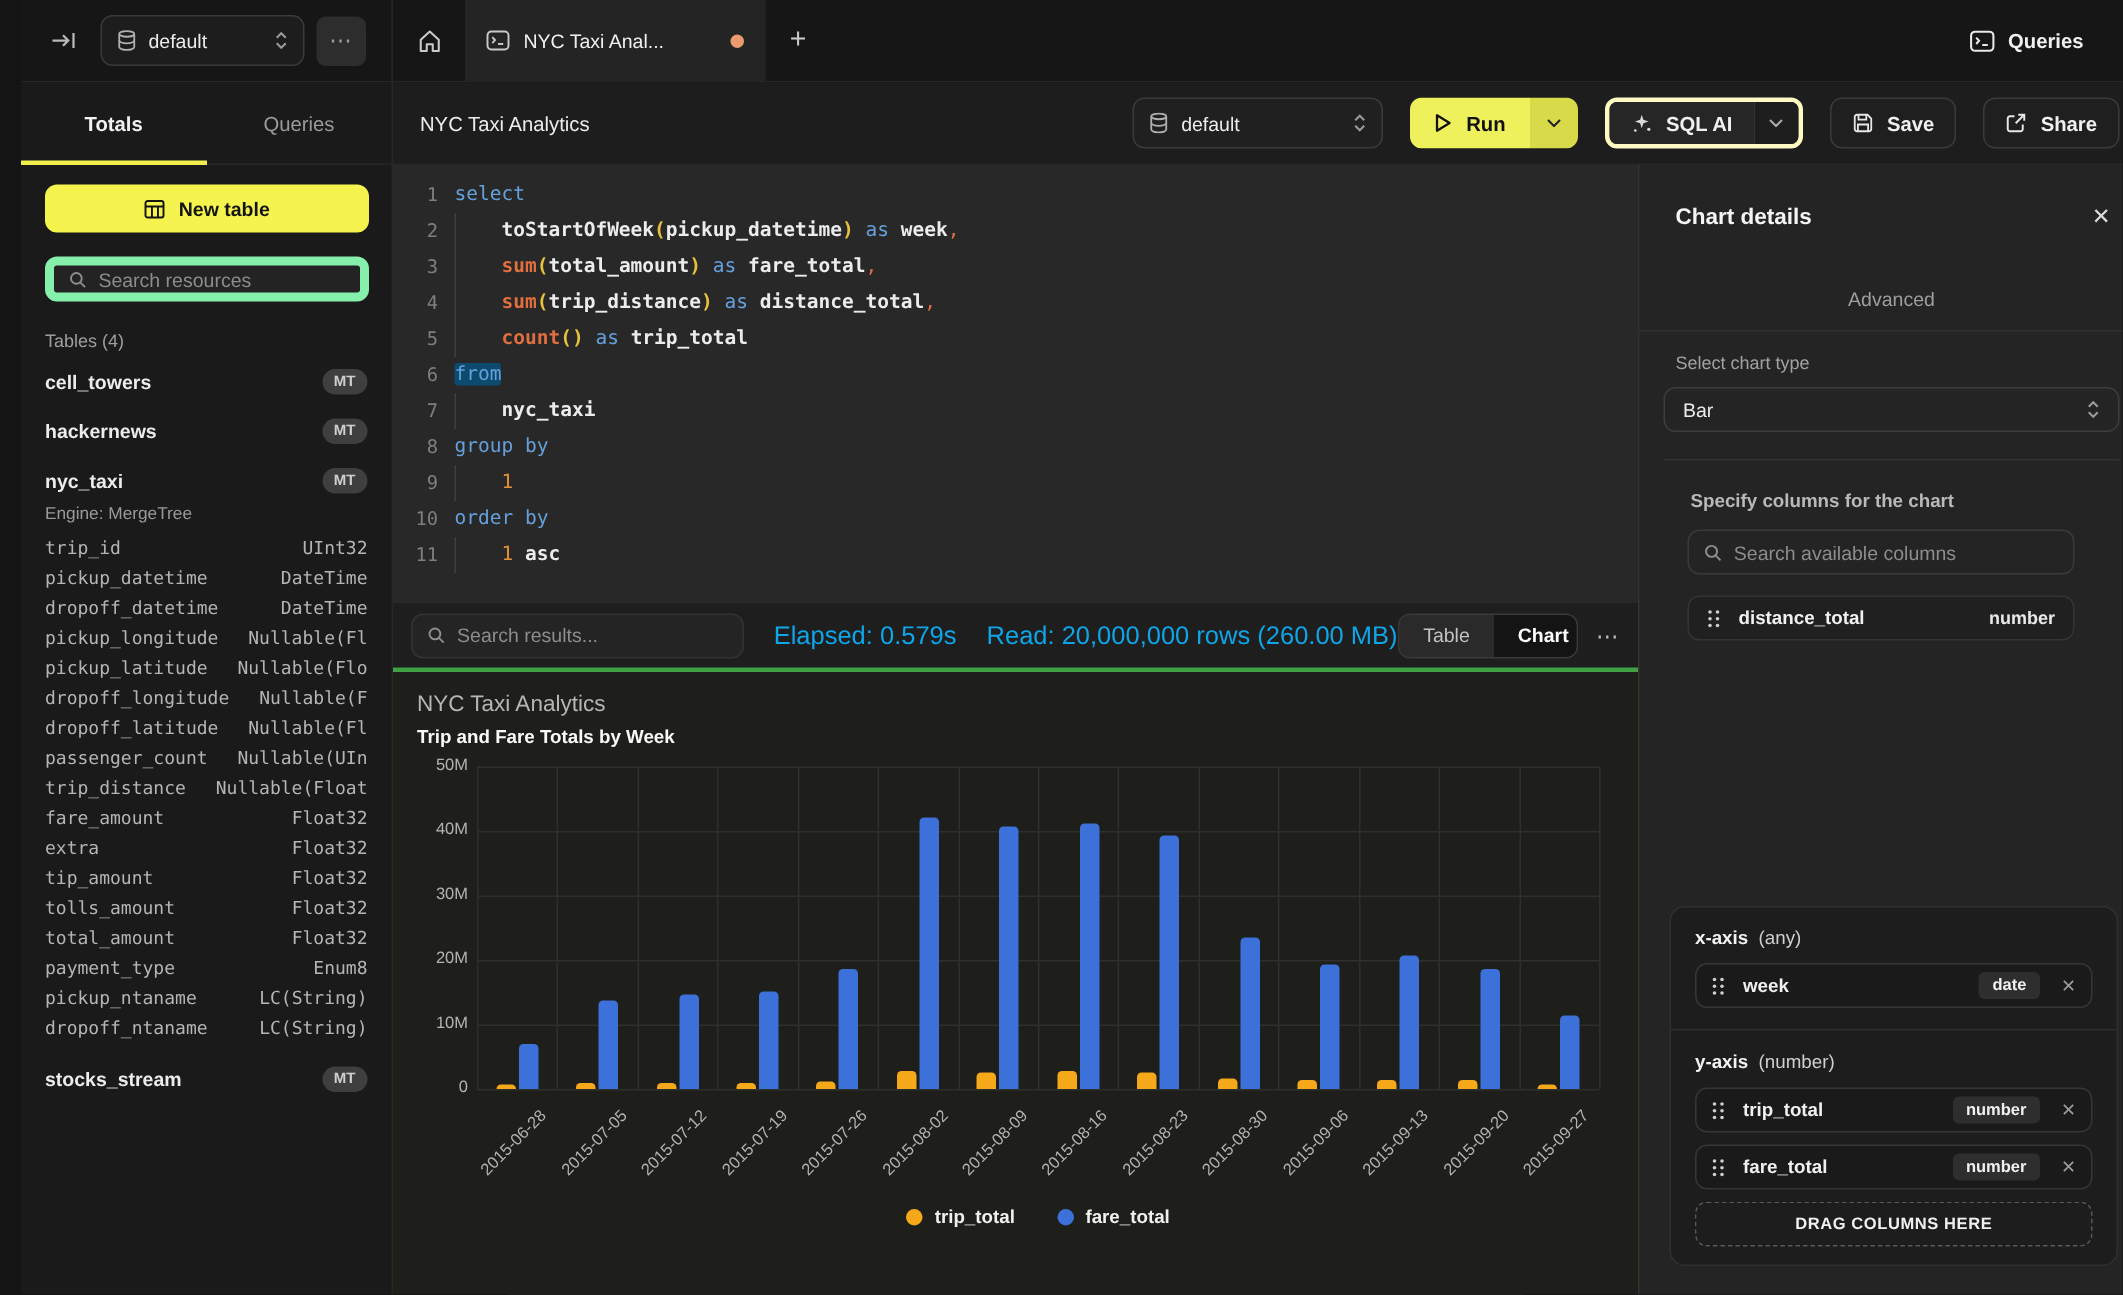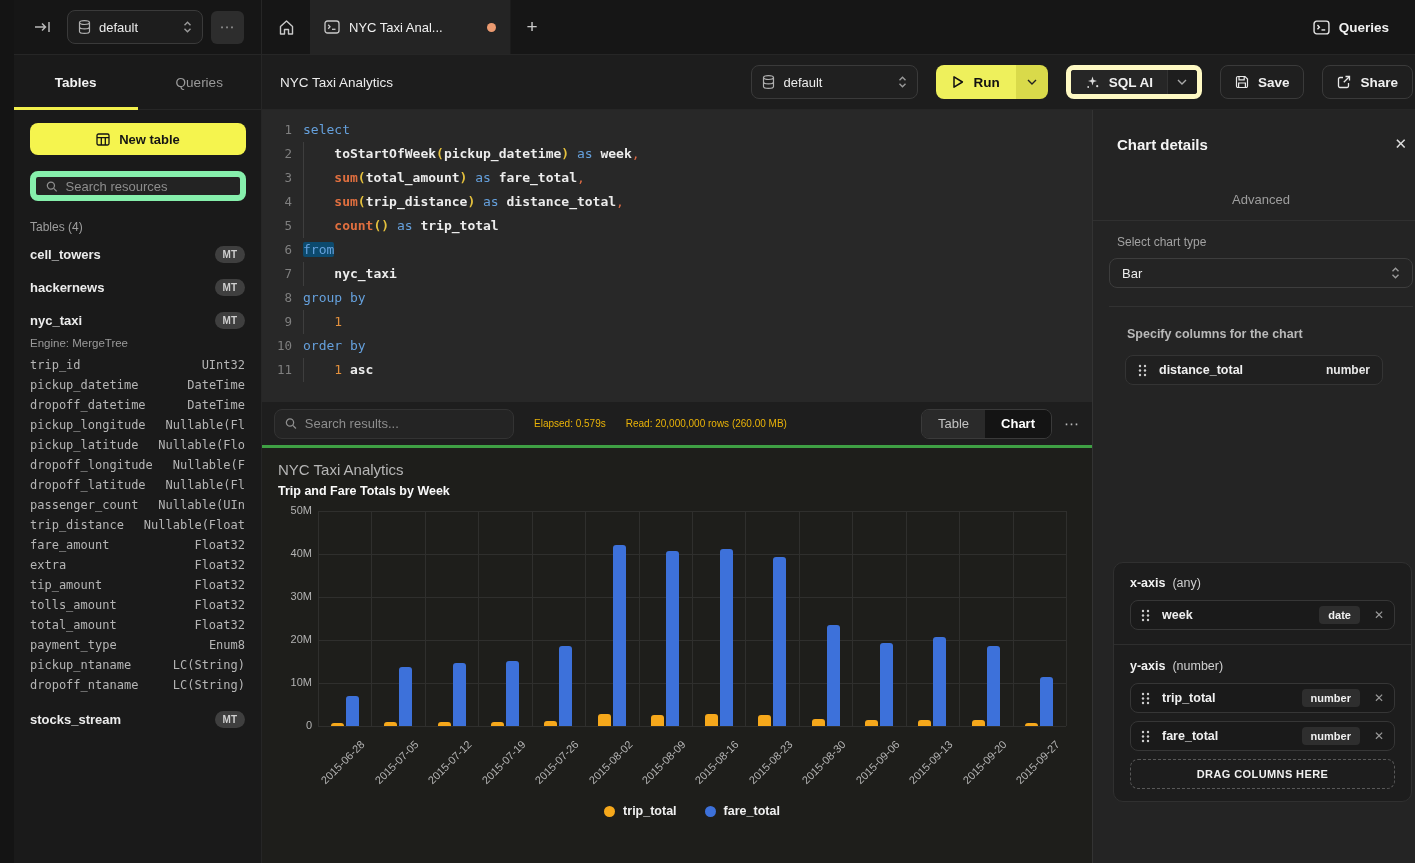--- a/index.html
+++ b/index.html
@@ -46,21 +46,21 @@
     height:3px; background:#f2ef4c; }
   .toolbar { flex:1; background:#1d1d1d; border-bottom:1px solid #262626; display:flex;
     align-items:center; padding:0 16px 0 18px; gap:18px; }
   .toolbar-title { font-size:13.5px; color:#ececec; margin-right:auto; }
   .toolbar .select { width:167px; background:#202020; }
   .run-btn { display:flex; height:34px; border-radius:8px; overflow:hidden; cursor:pointer; }
   .run-main { display:flex; align-items:center; gap:9px; background:#eef05c; color:#111;
     font-size:13.5px; font-weight:700; padding:0 16px; border:none; cursor:pointer; }
   .run-caret { width:32px; background:#d9da4a; border:none; display:flex; align-items:center;
     justify-content:center; color:#222; cursor:pointer; }
-  .split-btn { display:flex; height:34px; border:5px solid #fef9c3; border-radius:8px;
+  .split-btn { display:flex; height:34px; border:3px solid #fef9c3; border-radius:8px;
     overflow:hidden; cursor:pointer; }
   .sqlai-main { display:flex; align-items:center; gap:9px; background:#262626; color:#f0f0f0;
     font-size:13.5px; font-weight:700; padding:0 14px; border:none; cursor:pointer; }
   .sqlai-caret { width:30px; background:#1e1e1e; border:none; border-left:1px solid #333;
     display:flex; align-items:center; justify-content:center; color:#aaa; cursor:pointer; }
   .ghost-btn { display:flex; align-items:center; gap:9px; height:34px; padding:0 14px;
     background:#1f1f1f; border:1px solid #3a3a3a; border-radius:8px; color:#f0f0f0;
     font-size:13.5px; font-weight:700; cursor:pointer; }
 
   
@@ -109,21 +109,21 @@
   .tk-c { color:#dd6a45; }
   .tk-n { color:#e2903d; }
   .tk-w { color:#ececec; }
   .tk-kh { color:#65a0dc; background:#0c4a6e; border-radius:2px; }
 
   
   .results-bar { height:43px; flex:0 0 43px; background:#1e1e1e; display:flex;
     align-items:center; padding:0 12px; }
   .res-search { display:flex; align-items:center; gap:8px; width:240px; height:30px;
     background:#242424; border:1px solid #333; border-radius:8px; padding:0 10px; }
-  .res-stat { font-size:10px; color:#eab308; margin-left:20px; white-space:nowrap; }
+  .res-stat { font-size:17px; color:#0ea5e9; margin-left:20px; white-space:nowrap; }
   .view-toggle { margin-left:auto; display:flex; height:30px; border:1px solid #3a3a3a;
     border-radius:8px; overflow:hidden; }
   .view-seg { padding:0 16px; display:flex; align-items:center; font-size:13px;
     color:#c3c3c3; background:#2a2a2a; border:none; cursor:pointer; }
   .view-seg.active { background:#141414; color:#fff; font-weight:700; }
   .res-more { margin-left:12px; background:none; border:none; color:#b9b9b9;
     font-size:15px; letter-spacing:1px; cursor:pointer; }
   .green-line { height:3px; flex:0 0 3px; background:#3fa044; }
 
   
@@ -245,21 +245,21 @@
           <path d="M4.2 4.7l1.8 2-1.8 2"></path>
             <path d="M8 9.3h3.5"></path>
         </svg>
         <span>Queries</span>
       </button>
     </div>
   </header>
 
   <div class="row2">
     <div class="side-tabs">
-      <button class="side-tab active">Tables</button>
+      <button class="side-tab active">Totals</button>
       <button class="side-tab">Queries</button>
     </div>
     <div class="toolbar">
       <span class="toolbar-title">NYC Taxi Analytics</span>
       <div class="select">
         <svg width="13" height="14" viewBox="0 0 13 14" fill="none" stroke="#b0b0b0" stroke-width="1.2">
           <ellipse cx="6.5" cy="2.6" rx="5" ry="1.9"></ellipse>
           <path d="M1.5 2.6v8.8c0 1 2.2 1.9 5 1.9s5-.9 5-1.9V2.6"></path>
           <path d="M1.5 7c0 1 2.2 1.9 5 1.9s5-.9 5-1.9"></path>
         </svg>
@@ -563,20 +563,27 @@
         <div class="panel-select">
           <span>Bar</span>
           <span class="grow"></span>
           <svg width="9" height="12" viewBox="0 0 9 12" fill="none" stroke="#9a9a9a" stroke-width="1.4">
             <path d="M1.5 4.2L4.5 1.2 7.5 4.2"></path>
               <path d="M1.5 7.8L4.5 10.8 7.5 7.8"></path>
           </svg>
         </div>
         <div class="panel-divider"></div>
         <div class="panel-label2">Specify columns for the chart</div>
+        <div class="panel-search">
+          <svg width="13" height="13" viewBox="0 0 13 13" fill="none" stroke="#8f8f8f" stroke-width="1.4">
+            <circle cx="5.5" cy="5.5" r="4"></circle>
+              <path d="M8.6 8.6L12 12"></path>
+          </svg>
+          <input placeholder="Search available columns" style="">
+        </div>
         <div id="avail-items">
             <div class="col-item">
               <svg width="9" height="13">
                 <circle cx="2" cy="2" r="1.2" fill="#cfcfcf"></circle>
                 <circle cx="7" cy="2" r="1.2" fill="#cfcfcf"></circle>
                 <circle cx="2" cy="6.5" r="1.2" fill="#cfcfcf"></circle>
                 <circle cx="7" cy="6.5" r="1.2" fill="#cfcfcf"></circle>
                 <circle cx="2" cy="11" r="1.2" fill="#cfcfcf"></circle>
                 <circle cx="7" cy="11" r="1.2" fill="#cfcfcf"></circle>
               </svg>

